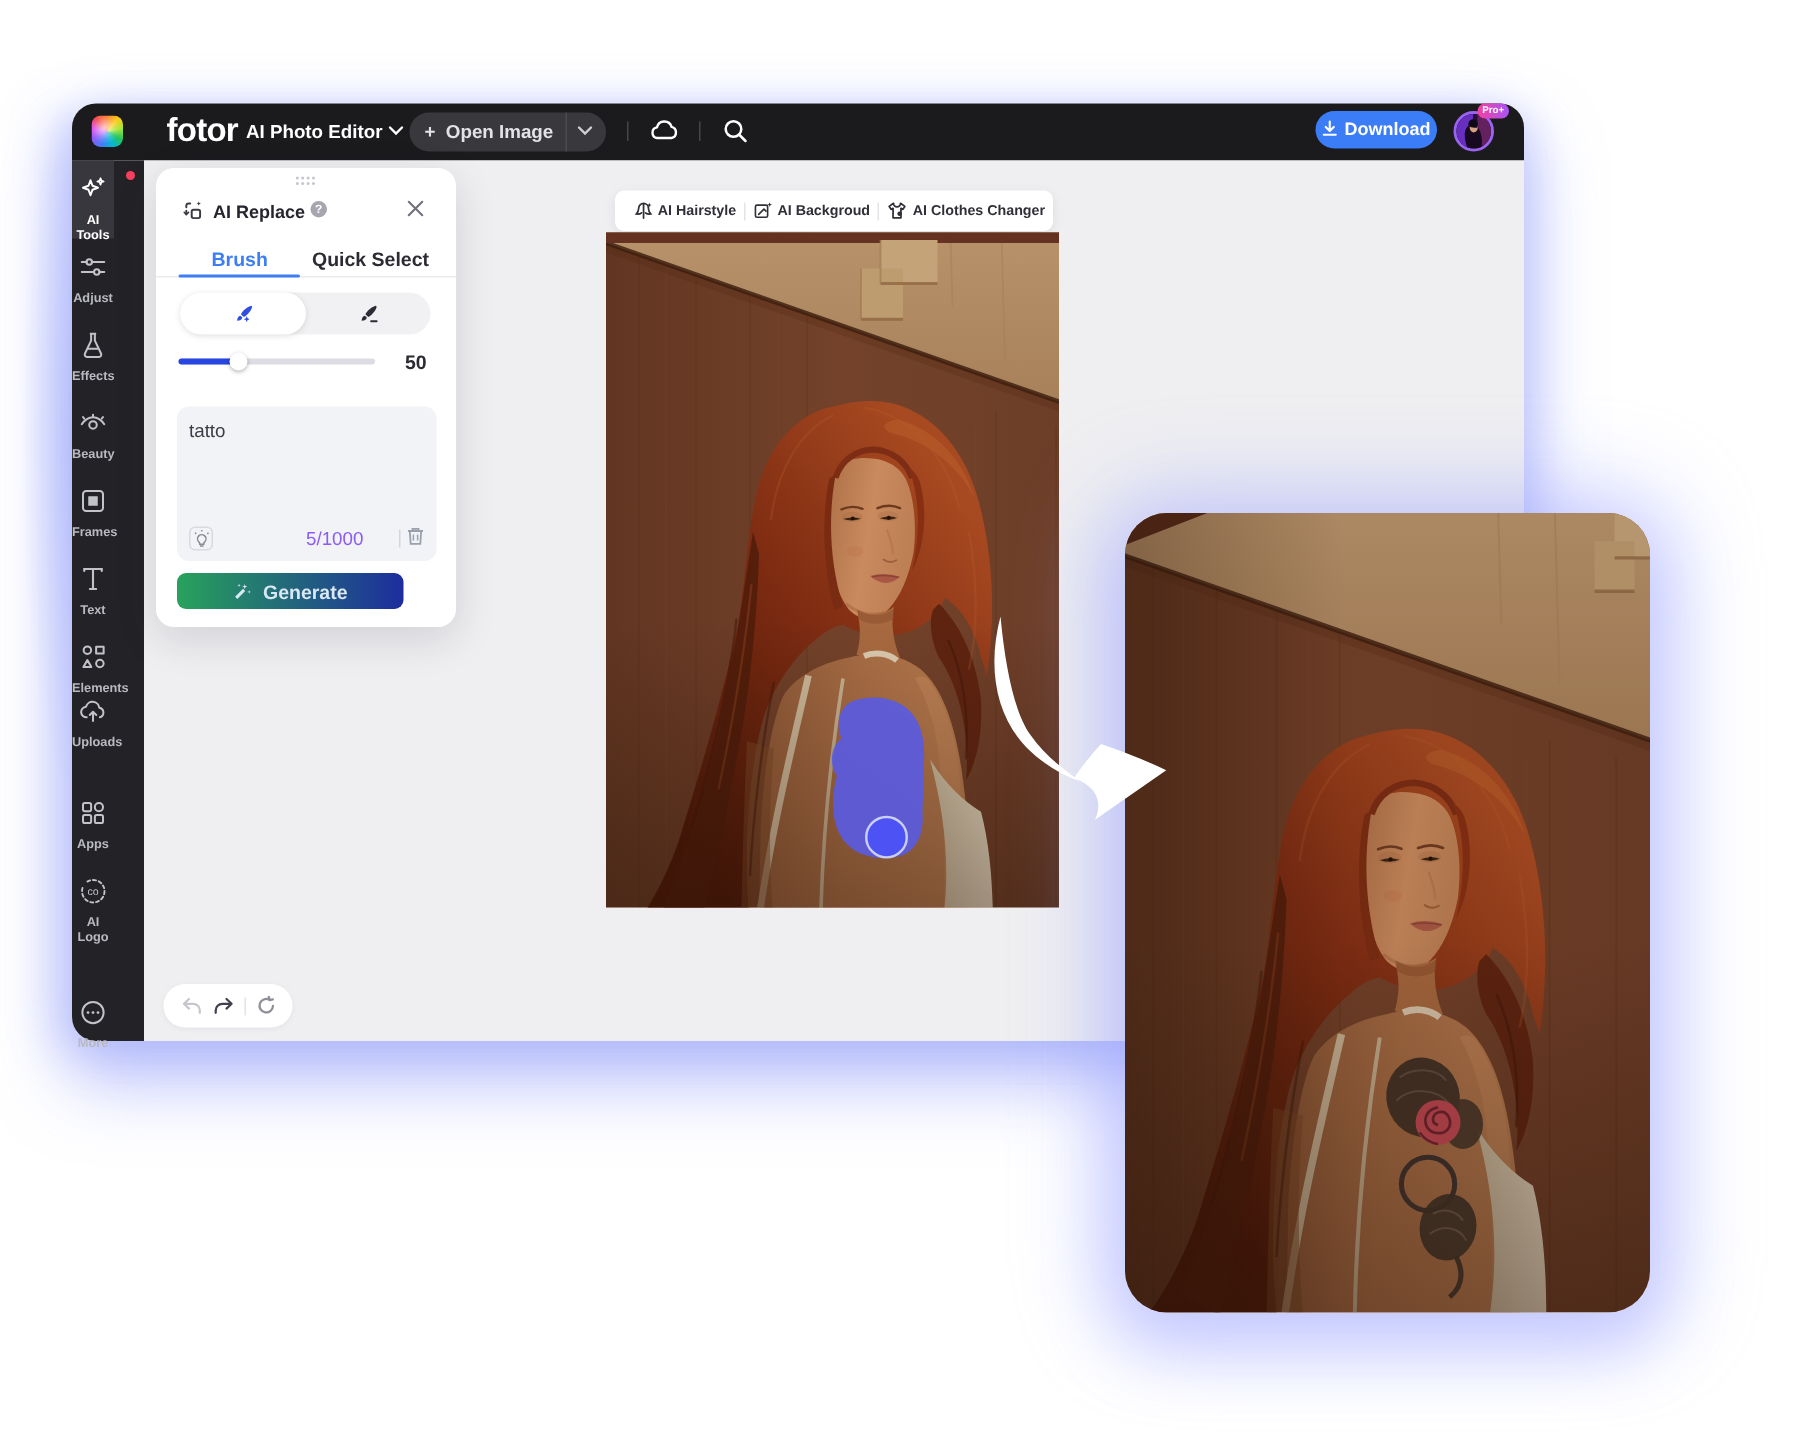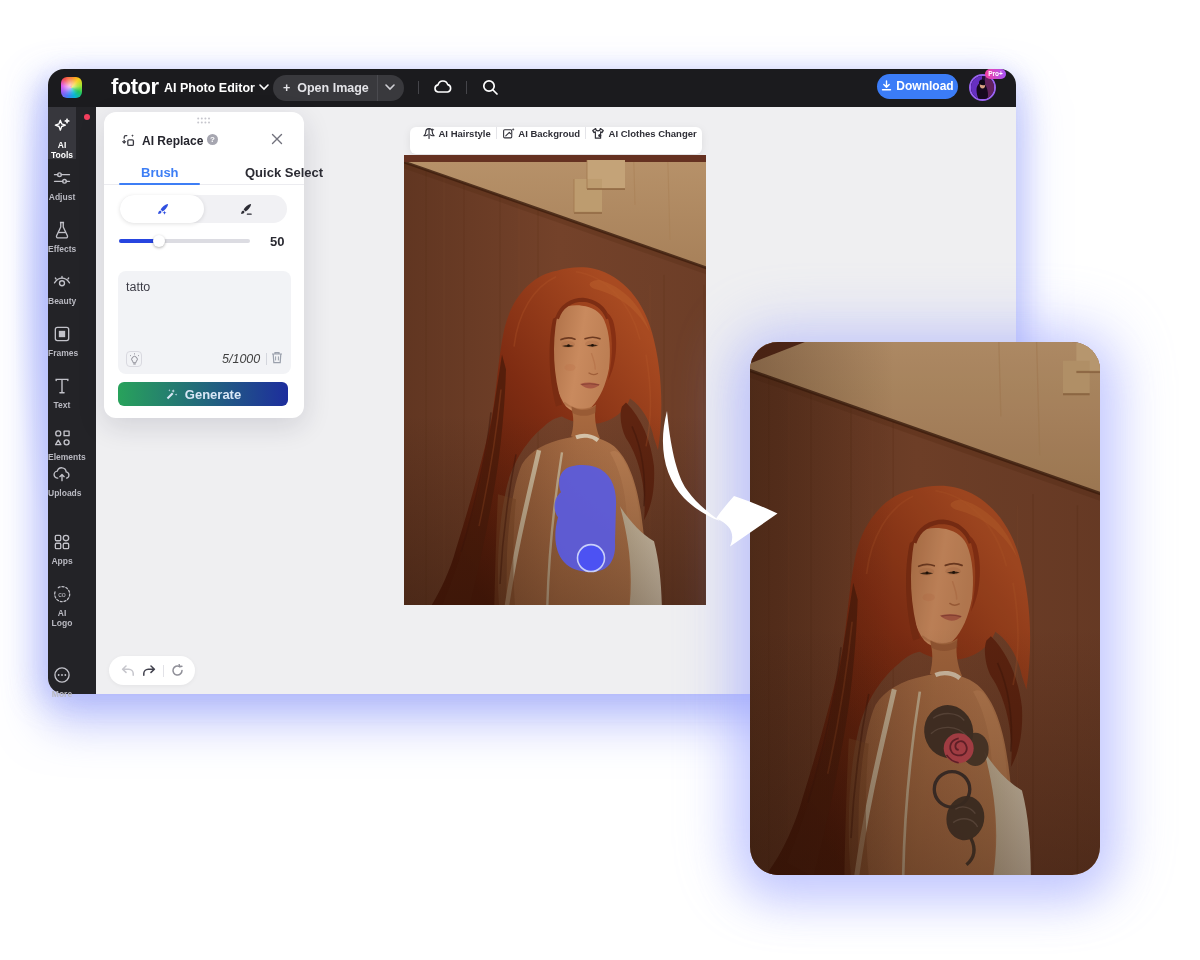--- a/index.html
+++ b/index.html
@@ -31,48 +31,48 @@
 
   
   .sb-item { left:48px; width:28px; height:52px; text-align:center; color:#b9b9c1; }
   .sb-item.active { background:#37373d; color:#fff; }
   .sb-item svg { margin-top:9px; }
   .sb-label { font-size:8.5px; margin-top:0px; font-weight:600; }
   .reddot { left:84px; top:114px; width:6px; height:6px; background:#f43f5e; border-radius:50%; }
 
   
   .chips { left:410px; top:127px; width:292px; height:27px; background:#fff; border-radius:6px;
-           box-shadow:0 2px 8px rgba(0,0,0,.08); display:flex; align-items:flex-start; font-size:9.5px; font-weight:700; color:#2f2f37; }
+           box-shadow:0 2px 8px rgba(0,0,0,.08); display:flex; align-items:center; font-size:9.5px; font-weight:700; color:#2f2f37; }
   .chip { display:flex; align-items:center; gap:3.5px; padding:0 5px; white-space:nowrap; }
   .chip-dv { width:1px; height:12px; background:#e4e4e8; }
 
   
   .photo1 { left:404px; top:155px; width:302px; height:450px; }
   .undo { left:109px; top:656px; width:86px; height:29px; background:#fff; border-radius:15px; box-shadow:0 1px 4px rgba(0,0,0,.05); display:flex; align-items:center; justify-content:center; gap:7px; }
 
   
   .panel { left:104px; top:112px; width:200px; height:306px; background:#fff; border-radius:12px; box-shadow:0 8px 28px rgba(30,30,60,.14); }
   .dots { left:197px; top:117px; width:13px; height:7px; }
   .p-title { left:142px; top:134px; font-size:12px; font-weight:700; color:#25252d; }
   .p-help { left:207px; top:134px; width:11px; height:11px; border-radius:50%; background:#a6a6b0; color:#fff; font-size:8px; font-weight:700; text-align:center; line-height:11px; }
   .tab-brush { left:141px; top:165px; font-size:13px; font-weight:700; color:#3d7ef5; }
-  .tab-quick { left:208px; top:165px; font-size:13px; font-weight:700; color:#2b2b33;margin-left:37px; }
+  .tab-quick { left:208px; top:165px; font-size:13px; font-weight:700; color:#2b2b33; }
   .tab-line { left:104px; top:184px; width:200px; height:1px; background:#ececf0; }
   .tab-ul { left:119px; top:183px; width:81px; height:2px; background:#3d7ef5; border-radius:1px; }
   .seg { left:120px; top:195px; width:167px; height:28px; background:#f1f1f4; border-radius:14px; }
   .seg-on { left:120px; top:195px; width:84px; height:28px; background:#fff; border-radius:14px; box-shadow:0 1px 4px rgba(0,0,0,.12); }
   .sl-track { left:119px; top:239px; width:131px; height:4px; border-radius:2px; background:#dcdce2; }
   .sl-fill { left:119px; top:239px; width:40px; height:4px; border-radius:2px; background:#2745e0; }
   .sl-thumb { left:153px; top:235px; width:12px; height:12px; border-radius:50%; background:#fff; box-shadow:0 1px 3px rgba(0,0,0,.3); }
   .sl-val { left:270px; top:234px; font-size:13px; color:#2b2b33; font-weight:600; }
   .ta { left:118px; top:271px; width:173px; height:103px; background:#f2f3f6; border-radius:8px; font-size:12.5px; color:#3c3c46; padding:9px 8px; }
   .bulb { left:126px; top:351px; width:16px; height:16px; border:1px solid #d9d9e0; border-radius:4px; background:#f2f3f6; }
-  .counter { left:222px; top:352px; font-size:12.5px; color:#404040;font-style:italic; }
+  .counter { left:204px; top:352px; font-size:12.5px; color:#8b5cf6; }
   .ta-dv { left:266px; top:353px; width:1px; height:12px; background:#d4d6dd; }
-  .gen { left:118px; top:382px; width:170px; height:24px; border-radius:6px; background:linear-gradient(90deg,#28a25b,#1d2d9d);
+  .gen { left:118px; top:382px; width:151px; height:24px; border-radius:6px; background:linear-gradient(90deg,#28a25b,#1d2d9d);
          display:flex; align-items:center; justify-content:center; gap:6px; color:#d9e7f6; font-size:13px; font-weight:700; }
 
   
   .result { left:750px; top:342px; width:350px; height:533px; border-radius:28px; overflow:hidden;
             box-shadow:0 0 55px 18px rgba(166,174,255,.44), 0 16px 44px 8px rgba(158,168,255,.42); }
 </style>
 </head>
 <body>
 
 <div class="abs" style="left:0;top:69px;width:48px;height:620px;background:radial-gradient(ellipse 100% 52% at 100% 36%, rgba(200,208,252,.55), rgba(200,208,252,0) 72%);"></div>

